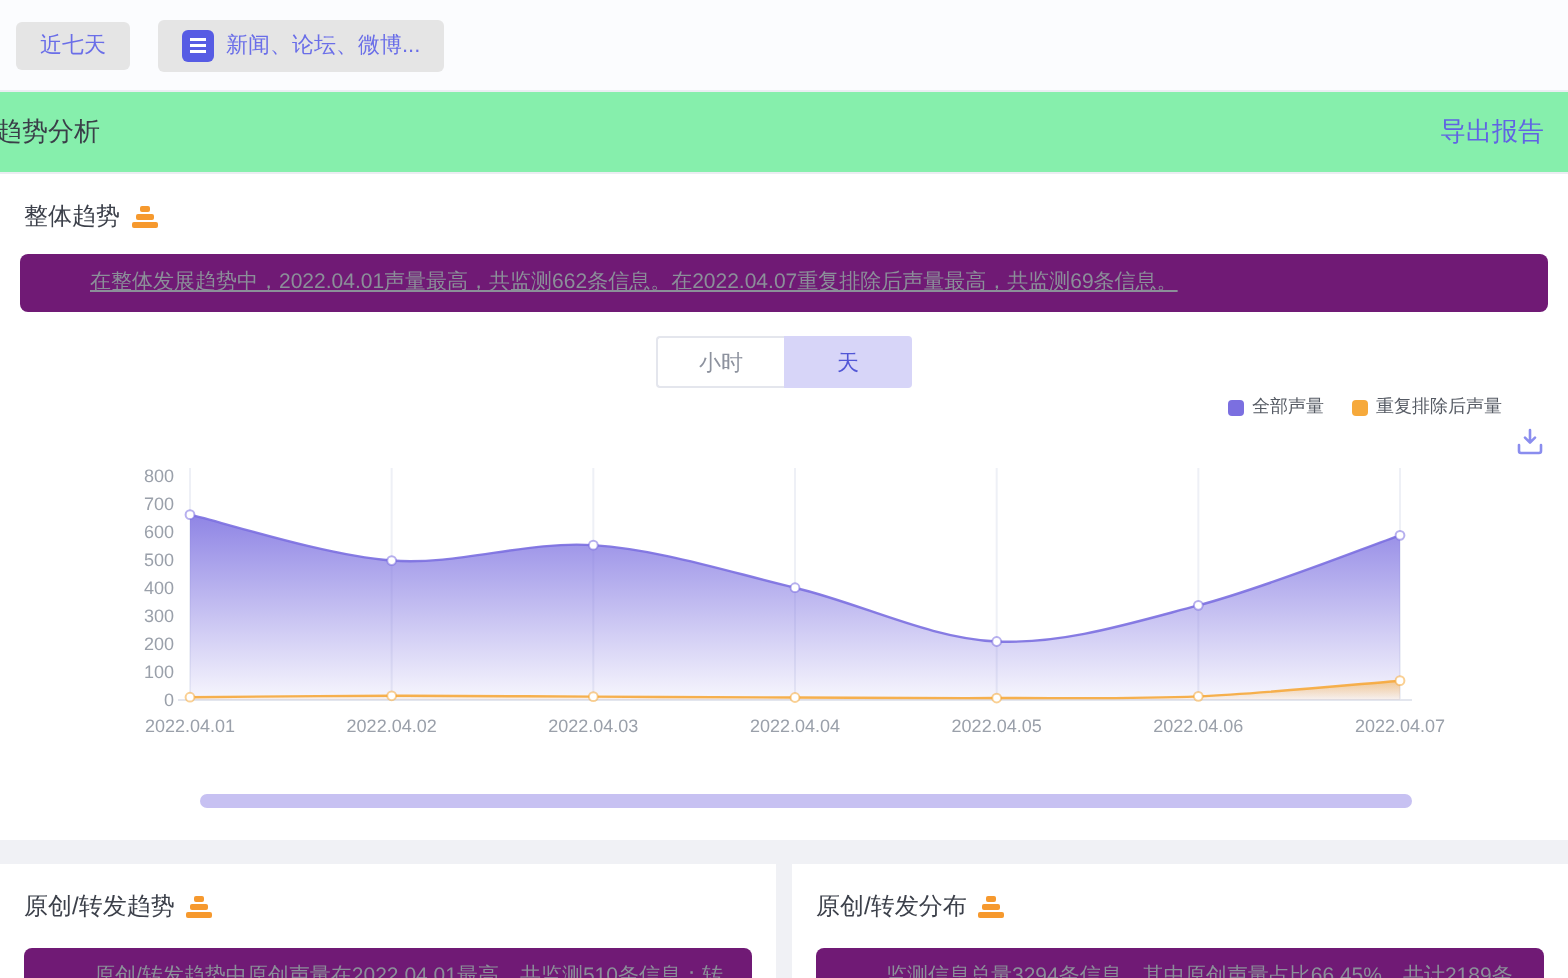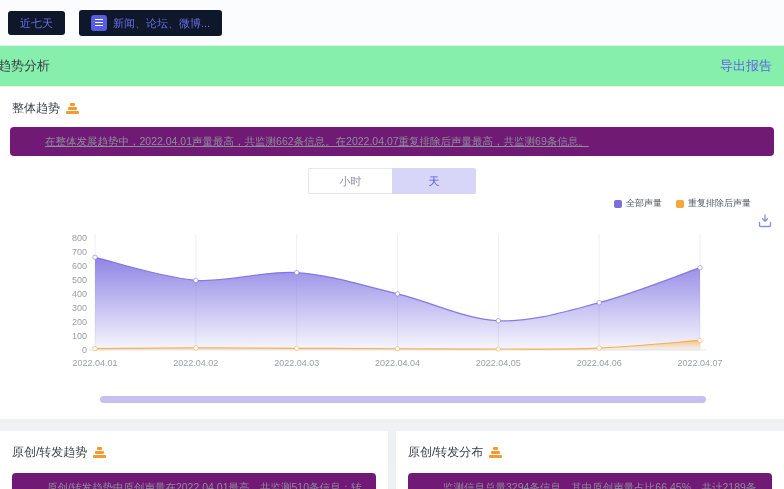--- a/index.html
+++ b/index.html
@@ -3,21 +3,21 @@
 <meta charset="utf-8">
 <style>
   html,body{margin:0;padding:0;}
   body{
     width:784px;height:489px;overflow:hidden;background:#f0f1f5;
     font-family:"Liberation Sans","DejaVu Sans",sans-serif;
     -webkit-font-smoothing:antialiased;color:#3c404a;
   }
   .top-strip{background:#fbfcfe;padding:10px 8px 9px 8px;display:flex;align-items:center;gap:14px;}
   .chip{
-    display:inline-flex;align-items:center;gap:6px;background:#0f172a;color:#6a6ee8;
+    display:inline-flex;align-items:center;gap:6px;background:#e5e5e5;color:#6a6ee8;
     font-size:11px;padding:5px 12px;border-radius:3px;line-height:14px;cursor:pointer;
   }
   .chip-icon{
     width:16px;height:16px;border-radius:3px;background:#575ce4;display:inline-flex;
     align-items:center;justify-content:center;flex:0 0 auto;
   }
   .chip-icon span{display:block;width:8px;height:8px;
     background:linear-gradient(#fff 0 1.5px,transparent 1.5px 3px,#fff 3px 4.5px,transparent 4.5px 6px,#fff 6px 7.5px,transparent 7.5px);}
   .section-bar{
     background:#86efac;border-top:1px solid #ebedf2;border-bottom:1px solid #ebedf2;
@@ -31,21 +31,21 @@
   .cone i{display:block;background:#f6992e;border-radius:1px;height:3px;}
   .cone i:nth-child(1){width:5px;}
   .cone i:nth-child(2){width:9px;}
   .cone i:nth-child(3){width:13px;}
   .summary-box{
     margin:10px 10px 0 10px;background:#701a75;border-radius:4px;padding:7px 14px;
     font-size:10.5px;line-height:15px;color:#8b8f99;text-indent:2em;text-decoration:underline;
   }
   .toggle-row{display:flex;justify-content:center;margin-top:12px;}
   .toggle-btn{
-    width:84px;height:26px;display:flex;align-items:center;justify-content:center;
+    width:64px;height:26px;display:flex;align-items:center;justify-content:center;
     font-size:11px;cursor:pointer;box-sizing:border-box;
   }
   .toggle-hour{background:#fff;border:1px solid #e4e6ed;border-right:none;color:#8d929e;border-radius:2px 0 0 2px;}
   .toggle-day{background:#d7d5f8;color:#5156d6;border-radius:0 2px 2px 0;}
   .legend-row{display:flex;justify-content:flex-end;align-items:center;gap:14px;padding-right:33px;margin-top:3px;}
   .legend-item{display:flex;align-items:center;gap:4px;font-size:9px;color:#555a63;}
   .legend-swatch{width:8px;height:8px;border-radius:2px;display:inline-block;}
   .tool-row{display:flex;justify-content:flex-end;padding-right:12px;margin-top:4px;height:14px;}
   .chart-wrap{margin-top:0;}
   .data-zoom{

